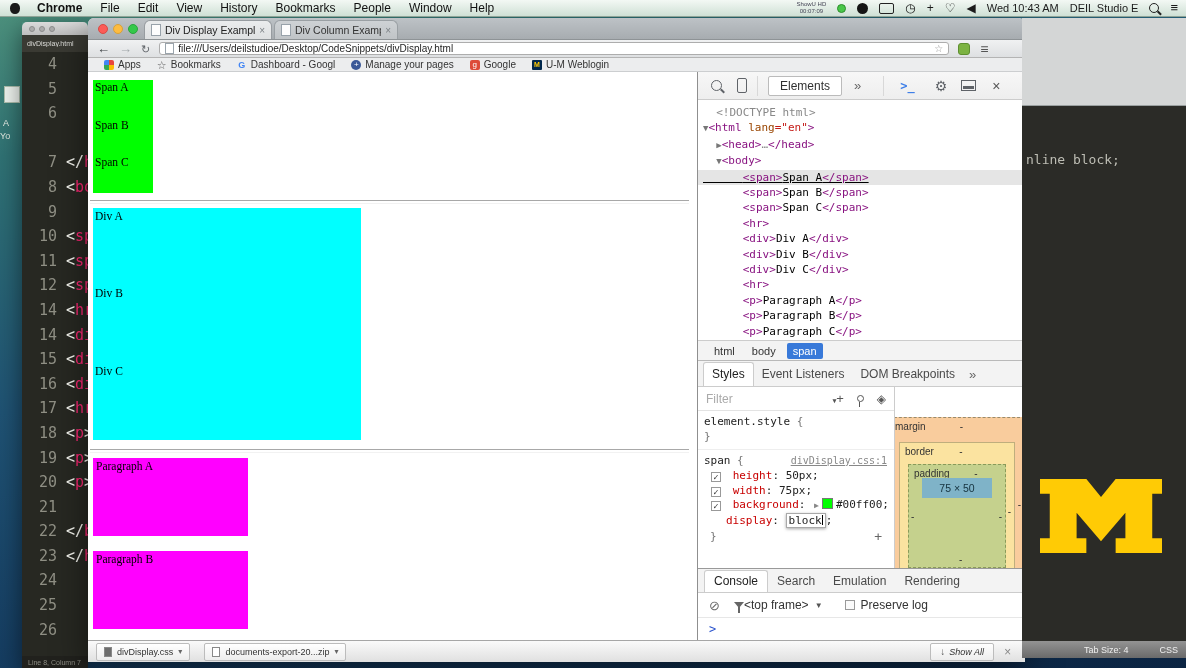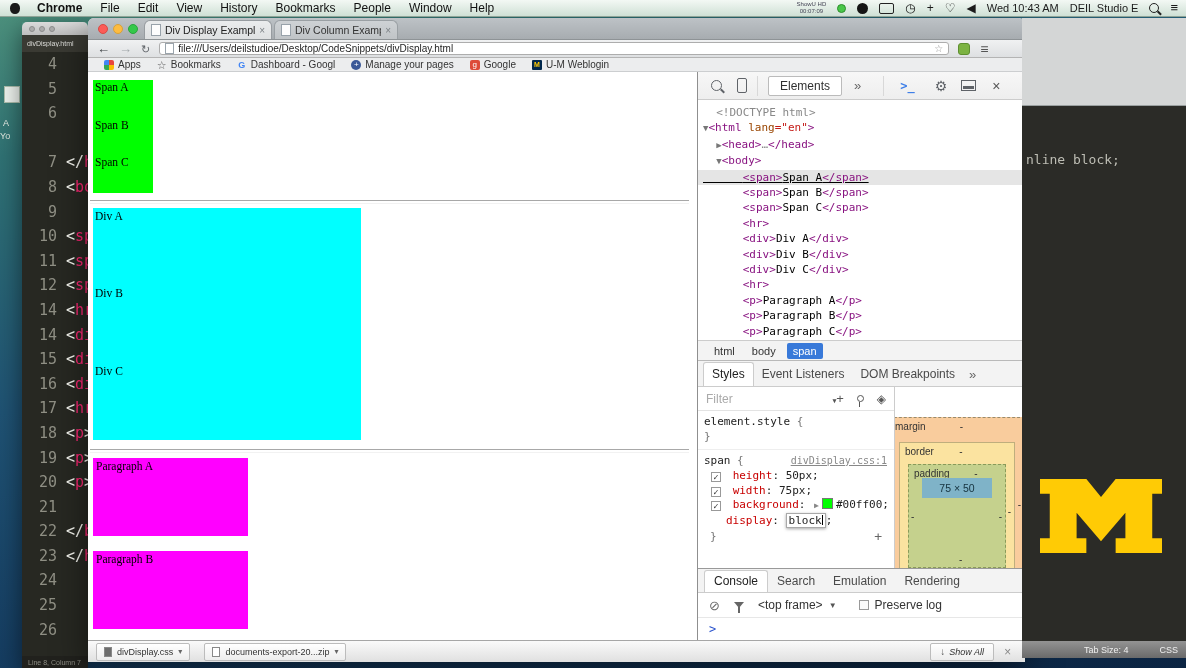--- a/index.html
+++ b/index.html
@@ -205,21 +205,21 @@
   .con-tabs{height:24px;background:#f3f3f3;border-bottom:1px solid #ccc;display:flex;align-items:flex-end;
     font-size:12px;color:#4a4a4a;padding-left:6px;box-sizing:border-box;}
   .con-tab{padding:3px 9px 4px;}
   .con-tab.active{background:#fff;border:1px solid #ccc;border-bottom:none;border-radius:3px 3px 0 0;color:#222;}
   .con-toolbar{height:24px;display:flex;align-items:center;border-bottom:1px solid #e7e7e7;font-size:12px;color:#333;}
   .icon-clear{color:#666;font-size:13px;margin-left:11px;}
   .icon-clear::after{content:"⊘";}
   .funnel{margin-left:14px;width:0;height:0;border-left:5px solid transparent;border-right:5px solid transparent;
     border-top:6px solid #666;position:relative;}
   .funnel::after{content:"";position:absolute;left:-1px;top:-1px;width:2px;height:6px;background:#666;}
-  .con-frame{margin-left:14px;}
+  .con-frame{}
   .con-caret{font-size:8px;color:#555;margin-left:6px;}
   .con-caret::after{content:"▼";}
   .con-check{width:10px;height:10px;border:1px solid #999;background:#fafafa;margin-left:22px;box-sizing:border-box;}
   .con-preserve{margin-left:6px;}
   .con-prompt{color:#2a53cd;font-family:"DejaVu Sans Mono",monospace;font-size:12px;padding:4px 0 0 11px;}
 
   
   .downloads{position:absolute;left:0;right:0;bottom:0;height:22px;box-sizing:border-box;
     background:linear-gradient(#fafafa,#e0e0e0);border-top:1px solid #a6a6a6;
     display:flex;align-items:center;padding-left:8px;gap:14px;}

